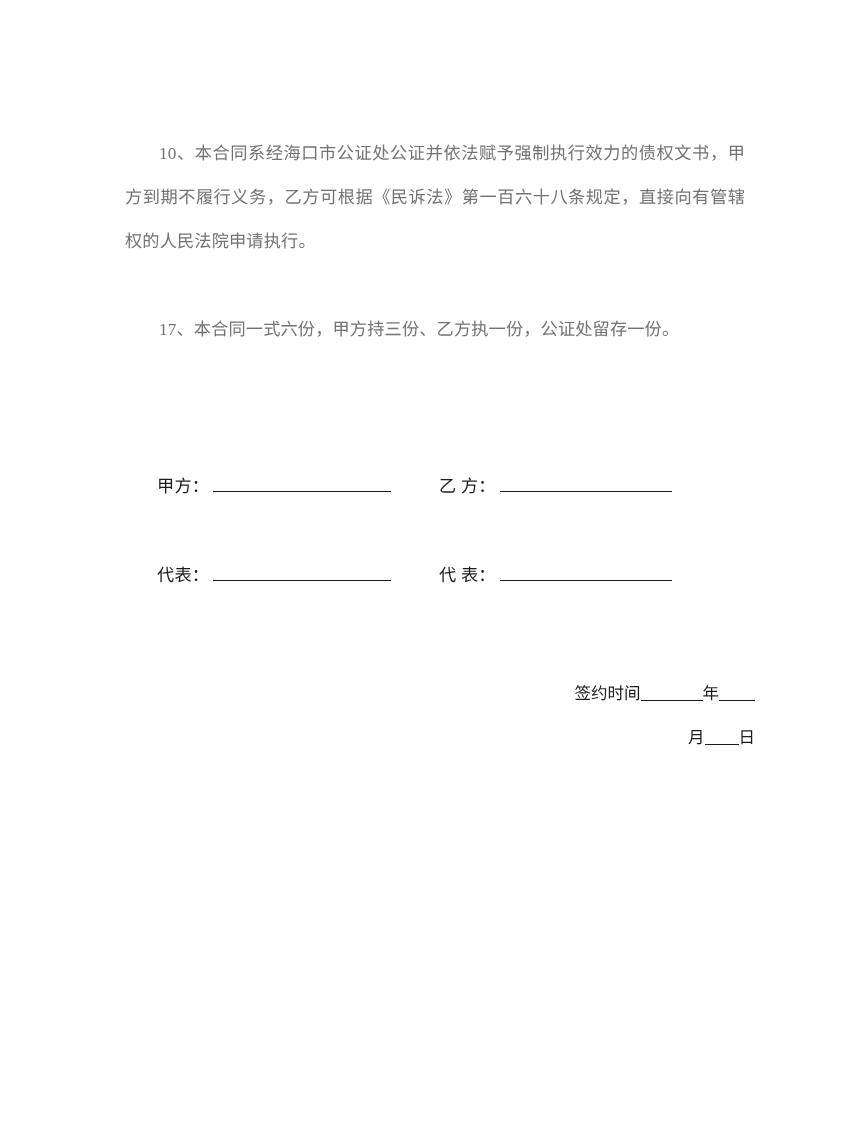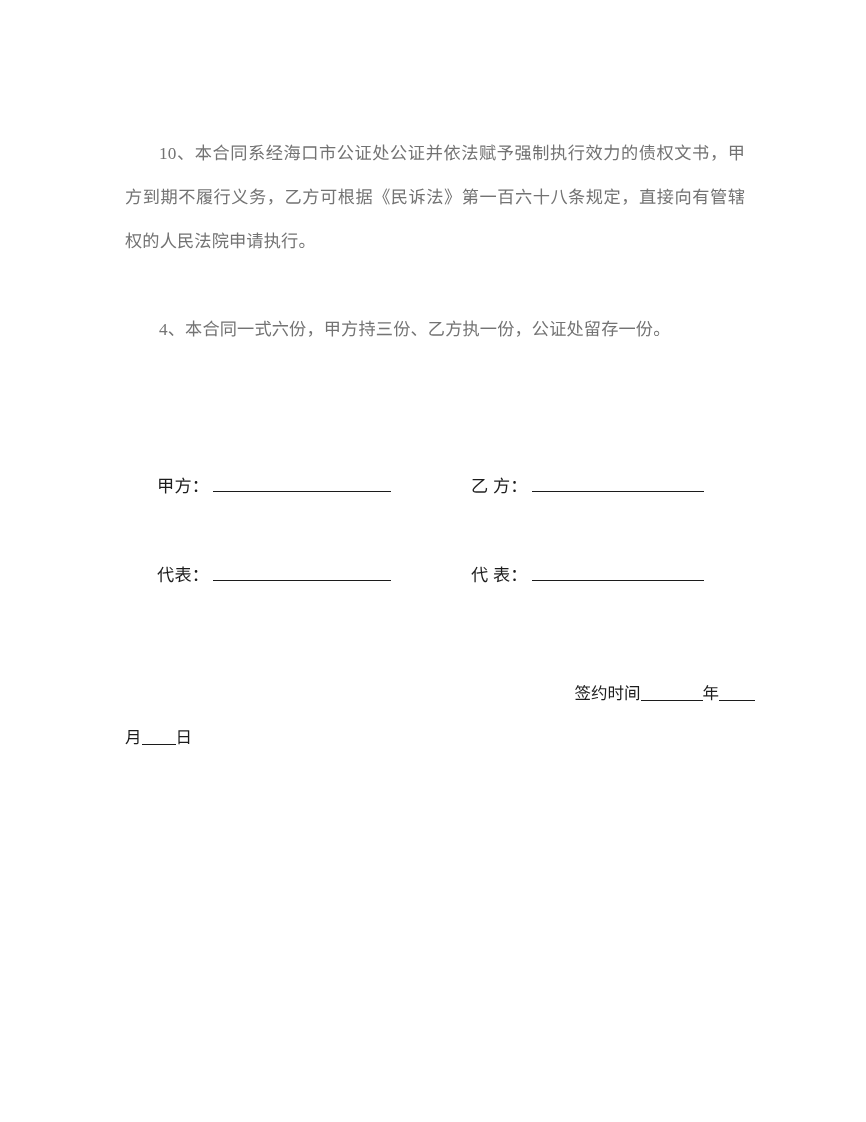--- a/index.html
+++ b/index.html
@@ -70,21 +70,21 @@
 
   .sig-cell {
     position: absolute;
     top: 0;
     display: flex;
     align-items: baseline;
     white-space: nowrap;
   }
 
   .sig-cell.left  { left: 157px; }
-  .sig-cell.right { left: 439px; margin-left: 32px; }
+  .sig-cell.right { left: 439px; }
 
   .sig-label {
     font-family: "Liberation Serif", "DejaVu Serif", serif;
     font-size: 17.2px;
     line-height: 30px;
     color: #1c1c1c;
     letter-spacing: 0.2px;
   }
 
   .sig-line {
@@ -111,21 +111,21 @@
     text-justify: inter-ideograph;
   }
 
   .date-inner {
     display: block;
     text-align: right;
   }
 
   .date-wrap-2 {
     display: block;
-    text-align: left;
+    text-align: right;
     margin-top: 2px;
   }
 
   .blank {
     display: inline-block;
     border-bottom: 1.4px solid #1c1c1c;
     height: 15px;
     vertical-align: -2px;
   }
 
@@ -139,21 +139,21 @@
 <body>
 
 <div class="page">
 
   <div class="content">
 
     <p class="para">10、本合同系经海口市公证处公证并依法赋予强制执行效力的债权文书，甲方到期不履行义务，乙方可根据《民诉法》第一百六十八条规定，直接向有管辖权的人民法院申请执行。</p>
 
     <div class="para-gap"></div>
 
-    <p class="para">4、本合同一式六份，甲方持三份、乙方执一份，公证处留存一份。</p>
+    <p class="para">17、本合同一式六份，甲方持三份、乙方执一份，公证处留存一份。</p>
   </div>
 
   <div class="sig-block">
 
     <div class="sig-row row-1">
       <div class="sig-cell left">
         <span class="sig-label">甲方：</span>
         <span class="sig-line"></span>
       </div>
       <div class="sig-cell right">

